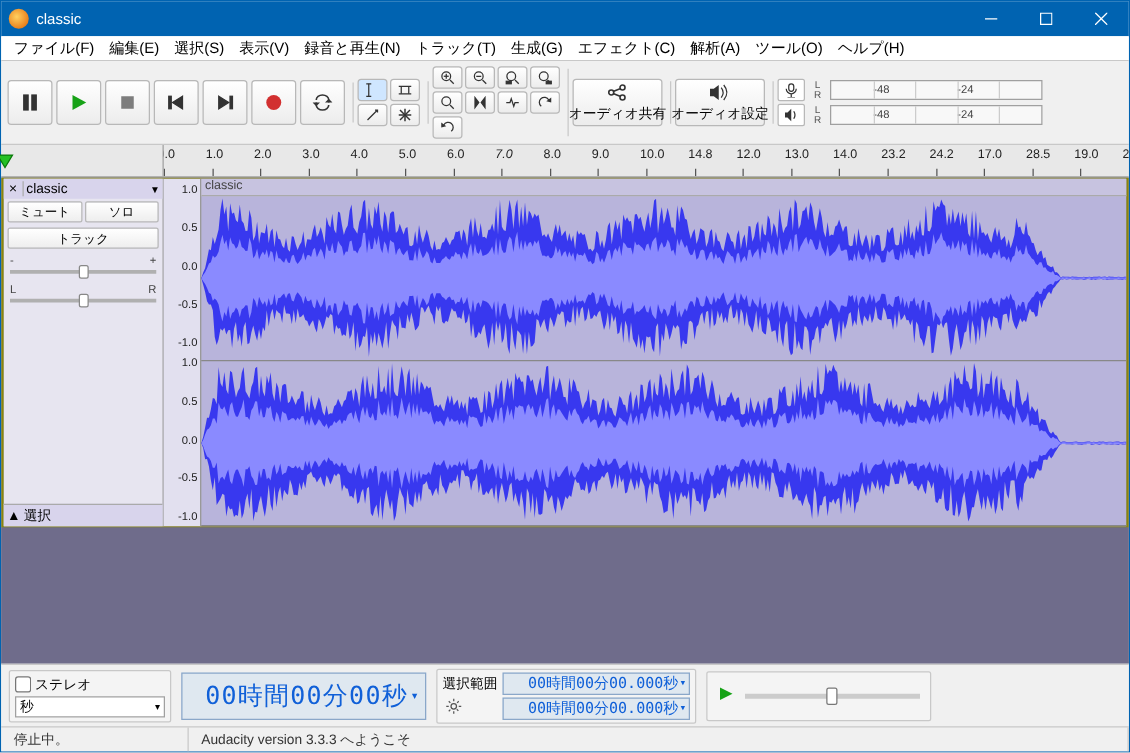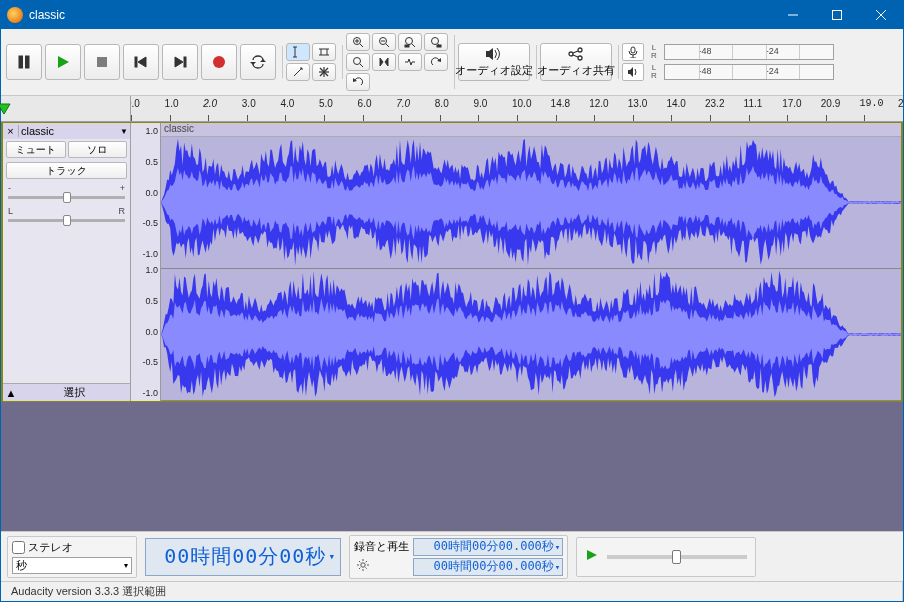--- a/index.html
+++ b/index.html
@@ -69,21 +69,21 @@
   .tp-btn { flex:1; height:17px; border:1px solid var(--btn-border); border-radius:2px; background:linear-gradient(#fff,#eee); font-size:10px; display:flex; align-items:center; justify-content:center; cursor:default;}
   .tp-slider { padding:2px 5px;}
   .tp-slider .rail { height:3px; background:#b0b0b0; position:relative; margin:3px 0;}
   .tp-slider .minus,.tp-slider .plus,.tp-slider .l,.tp-slider .r { font-size:9px; color:#444;}
   .tp-slider .thumb { position:absolute; top:-4px; width:8px; height:11px; background:#fff; border:1px solid #888; border-radius:2px;}
   .tp-slider .ends { display:flex; justify-content:space-between;}
   .tp-info { padding:2px 4px; font-size:10px; line-height:12px; color:#333;}
   .tp-spacer { flex:1;}
   .tp-footer { display:flex; align-items:center; height:18px; border-top:1px solid #aaa; background:#d8d4ec;}
   .tp-footer .arrow { width:16px; text-align:center;}
-  .tp-footer .sel { flex:1; font-size:11px; text-align:center;}
+  .tp-footer .sel { flex:1; font-size:11px; text-align:left;}
   .track-body { flex:1; display:flex;}
   .vruler { width:30px; background:#e2e0ef; border-right:1px solid #999; position:relative; font-size:9px; color:#222;}
   .vruler .vl { position:absolute; right:2px; transform:translateY(-50%);}
   .wave-stack { flex:1; display:flex; flex-direction:column; background:var(--track-bg);}
   .wave-title { height:14px; font-size:10px; color:#444; background:#c7c3e0; padding-left:3px; border-bottom:1px solid #aaa;}
   .wave-canvas { flex:1; position:relative; border-bottom:1px solid #888;}
   .wave-canvas svg { position:absolute; inset:0; width:100%; height:100%;}
   .below-tracks { flex:1; background:#6f6c8b;}
   
   .bottom { background:var(--panel-bg); border-top:1px solid var(--panel-border-light); display:flex; align-items:center; gap:8px; padding:4px 6px; height:50px;}
@@ -135,20 +135,33 @@
         </div>
       <div class="tb-btn close">
           <svg width="10" height="10">
             <line x1="0" y1="0" x2="10" y2="10"></line>
             <line x1="10" y1="0" x2="0" y2="10"></line>
           </svg>
         </div>
     </div>
   </div>
 
+  <div class="menubar">
+    <div class="menu-item">ファイル(F)</div>
+    <div class="menu-item">編集(E)</div>
+    <div class="menu-item">選択(S)</div>
+    <div class="menu-item">表示(V)</div>
+    <div class="menu-item">録音と再生(N)</div>
+    <div class="menu-item">トラック(T)</div>
+    <div class="menu-item">生成(G)</div>
+    <div class="menu-item">エフェクト(C)</div>
+    <div class="menu-item">解析(A)</div>
+    <div class="menu-item">ツール(O)</div>
+    <div class="menu-item">ヘルプ(H)</div>
+  </div>
 
   <div class="toolbar">
 
     <div class="tb-group">
       <div class="tb-button">
           <svg width="14" height="14">
             <rect class="ico-black" x="2" y="1" width="3.5" height="12"></rect>
             <rect class="ico-black" x="8.5" y="1" width="3.5" height="12"></rect>
           </svg>
         </div>
@@ -273,46 +286,46 @@
               <path d="M9 9 A4 4 0 1 0 3 4"></path>
               <polygon points="1,2 1,6 5,5" fill="#333" stroke="none"></polygon>
             </svg>
           </div>
         <div class="tb-button small" style="grid-column:4;grid-row:2;">
             <svg width="12" height="12" stroke="#333" fill="none">
               <path d="M3 9 A4 4 0 1 1 9 4"></path>
               <polygon points="11,2 11,6 7,5" fill="#333" stroke="none"></polygon>
             </svg>
           </div>
-      </div>
-    </div>
-
-    <div class="tb-group">
-      <div class="tb-stack tb-button" style="width:72px;height:38px;">
-        <svg width="18" height="14">
-            <path fill="#333" d="M1 4 h3 l4 -3 v12 l-4 -3 h-3 z"></path>
-            <path stroke="#333" fill="none" d="M10 3 q3 4 0 8 M12 1 q5 6 0 12"></path>
-          </svg>
-        <span class="label">オーディオ設定</span>
       </div>
     </div>
 
     <div class="tb-group">
       <div class="tb-stack tb-button" style="width:72px;height:38px;">
         <svg width="18" height="14" stroke="#333" fill="none" stroke-width="1.3">
             <circle cx="4" cy="7" r="2"></circle>
             <circle cx="13" cy="3" r="2"></circle>
             <circle cx="13" cy="11" r="2"></circle>
             <line x1="6" y1="6" x2="11" y2="4"></line>
             <line x1="6" y1="8" x2="11" y2="10"></line>
           </svg>
         <span class="label">オーディオ共有</span>
       </div>
     </div>
 
+    <div class="tb-group">
+      <div class="tb-stack tb-button" style="width:72px;height:38px;">
+        <svg width="18" height="14">
+            <path fill="#333" d="M1 4 h3 l4 -3 v12 l-4 -3 h-3 z"></path>
+            <path stroke="#333" fill="none" d="M10 3 q3 4 0 8 M12 1 q5 6 0 12"></path>
+          </svg>
+        <span class="label">オーディオ設定</span>
+      </div>
+    </div>
+
     <div class="tb-group" style="flex:1;">
       <div class="meter-wrap">
         <div class="meter-row">
           <div class="mic-btn">
               <svg width="12" height="12" stroke="#333" fill="none">
                 <rect x="4" y="1" width="4" height="6" rx="2"></rect>
                 <path d="M2 5 a4 4 0 0 0 8 0 M6 9 v3 M3 12 h6"></path>
               </svg>
             </div>
           <div class="lr-box">
@@ -356,21 +369,21 @@
     <div class="ruler-left">
       <svg class="play-marker" width="16" height="14">
           <polygon fill="#24c024" stroke="#0a7a0a" points="2,2 14,2 8,12"></polygon>
         </svg>
     </div>
     <div class="ruler" id="ruler">
         <div class="label" style="left: 0%;">0.0</div>
         <div class="tick" style="left: 0%;"></div>
         <div class="label" style="left: 5%;">1.0</div>
         <div class="tick" style="left: 5%;"></div>
-        <div class="label" style="left: 10%; font-style: italic;">2.0</div>
+        <div class="label" style="left: 10%;">2.0</div>
         <div class="tick" style="left: 10%;"></div>
         <div class="label" style="left: 15%;">3.0</div>
         <div class="tick" style="left: 15%;"></div>
         <div class="label" style="left: 20%;">4.0</div>
         <div class="tick" style="left: 20%;"></div>
         <div class="label" style="left: 25%;">5.0</div>
         <div class="tick" style="left: 25%;"></div>
         <div class="label" style="left: 30%;">6.0</div>
         <div class="tick" style="left: 30%;"></div>
         <div class="label" style="left: 35%; font-style: italic;">7.0</div>
@@ -384,27 +397,27 @@
         <div class="label" style="left: 55%;">14.8</div>
         <div class="tick" style="left: 55%;"></div>
         <div class="label" style="left: 60%;">12.0</div>
         <div class="tick" style="left: 60%;"></div>
         <div class="label" style="left: 65%;">13.0</div>
         <div class="tick" style="left: 65%;"></div>
         <div class="label" style="left: 70%;">14.0</div>
         <div class="tick" style="left: 70%;"></div>
         <div class="label" style="left: 75%;">23.2</div>
         <div class="tick" style="left: 75%;"></div>
-        <div class="label" style="left: 80%;">11.1</div>
+        <div class="label" style="left: 80%;">24.2</div>
         <div class="tick" style="left: 80%;"></div>
         <div class="label" style="left: 85%;">17.0</div>
         <div class="tick" style="left: 85%;"></div>
-        <div class="label" style="left: 90%;">20.9</div>
+        <div class="label" style="left: 90%;">28.5</div>
         <div class="tick" style="left: 90%;"></div>
-        <div class="label" style="left: 95%; font-family: Liberation Mono, monospace;">19.0</div>
+        <div class="label" style="left: 95%;">19.0</div>
         <div class="tick" style="left: 95%;"></div>
         <div class="label" style="left: 100%;">20.0</div>
       </div>
   </div>
 
   <div class="tracks">
     <div class="track">
       <div class="track-panel">
         <div class="tp-header">
           <div class="tp-x">×</div>
@@ -489,21 +502,21 @@
         <span>秒</span>
         <span style="font-size:8px;">▾</span>
       </div>
     </div>
     <div class="big-time">
       <span>00時間00分00秒</span>
         <span class="caret">▾</span>
     </div>
     <div class="sel-panel">
       <div class="sel-col">
-        <div class="sel-label">録音と再生</div>
+        <div class="sel-label">選択範囲</div>
         <div class="gear">
             <svg width="14" height="14" stroke="#555" fill="none">
               <circle cx="7" cy="7" r="2.2"></circle>
               <path d="M7 1 v2 M7 11 v2 M1 7 h2 M11 7 h2 M3 3 l1.3 1.3 M10.7 10.7 l-1.3 -1.3 M11 3 l-1.3 1.3 M3 11 l1.3 -1.3"></path>
             </svg>
           </div>
       </div>
       <div class="sel-col">
         <div class="sel-time">
             <span>00時間00分00.000秒</span>
@@ -520,16 +533,17 @@
             <polygon class="ico-green" points="2,2 12,7 2,12"></polygon>
           </svg></div>
       <div class="speed-slider">
         <div class="cen"></div>
           <div class="thumb" style="left:calc(50% - 5px)"></div>
       </div>
     </div>
   </div>
 
   <div class="status">
-    <div class="cell" style="flex:1">Audacity version 3.3.3 選択範囲</div>
+    <div class="cell first">停止中。</div>
+    <div class="cell" style="flex:1">Audacity version 3.3.3 へようこそ</div>
   </div>
 
 </div>
 
 </body></html>

